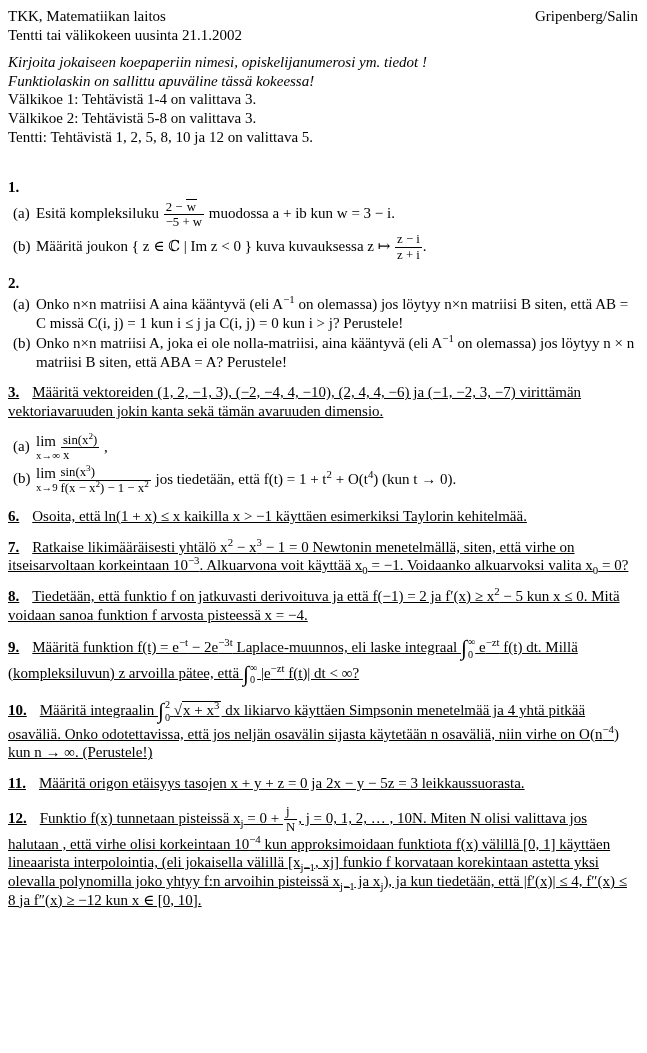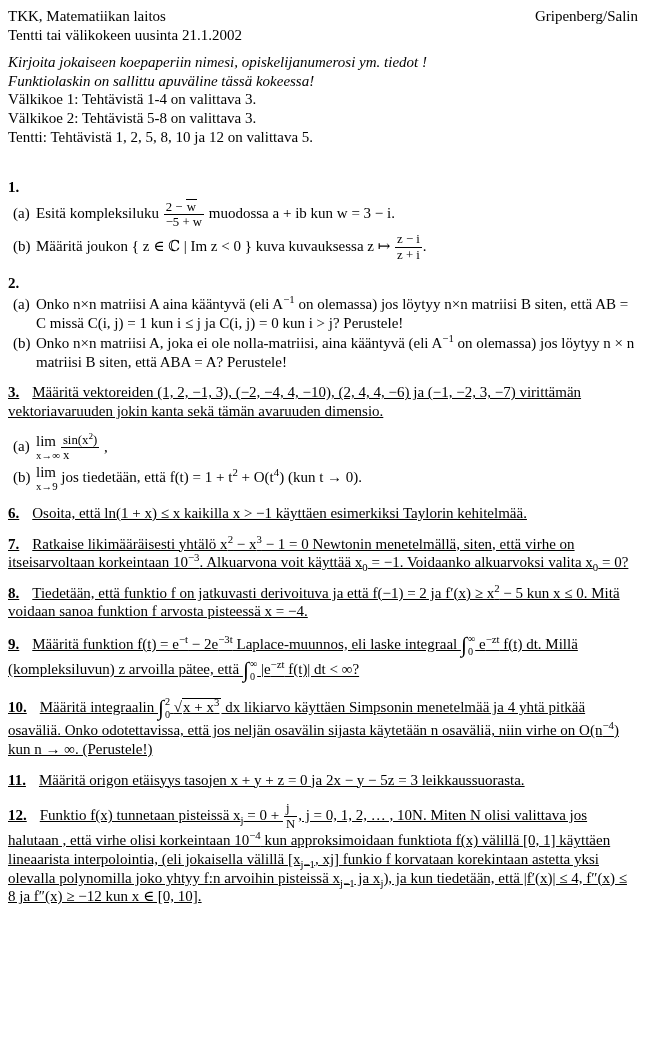--- a/index.html
+++ b/index.html
@@ -96,21 +96,21 @@
       <section class="problem">
         <p class="pline"><span class="pnum">3.</span>Määritä vektoreiden (1, 2, −1, 3), (−2, −4, 4, −10), (2, 4, 4, −6) ja (−1, −2, 3, −7) virittämän vektoriavaruuden jokin kanta sekä tämän avaruuden dimensio.</p>
       </section>
       <section class="problem">
         <div class="part">
           <span class="plabel">(a)</span>
           <span class="pbody"><span class="limit"><span class="lt">lim</span><span class="lb">x→∞</span></span><span class="frac"><span class="fn">sin(x<sup>2</sup>)</span><span class="fd">x</span></span> ,</span>
         </div>
         <div class="part">
           <span class="plabel">(b)</span>
-          <span class="pbody"><span class="limit"><span class="lt">lim</span><span class="lb">x→9</span></span> jos tiedetään, että f(t) = 1 + t<sup>2</sup> + O(t<sup>4</sup>) (kun t → 0).</span>
+          <span class="pbody"><span class="limit"><span class="lt">lim</span><span class="lb">x→9</span></span><span class="frac"><span class="fn">sin(x<sup>3</sup>)</span><span class="fd">f(x − x<sup>2</sup>) − 1 − x<sup>2</sup></span></span> jos tiedetään, että f(t) = 1 + t<sup>2</sup> + O(t<sup>4</sup>) (kun t → 0).</span>
         </div>
       </section>
       <section class="problem">
         <p class="pline"><span class="pnum">6.</span>Osoita, että ln(1 + x) ≤ x kaikilla x &gt; −1 käyttäen esimerkiksi Taylorin kehitelmää.</p>
       </section>
       <section class="problem">
         <p class="pline"><span class="pnum">7.</span>Ratkaise likimääräisesti yhtälö x<sup>2</sup> − x<sup>3</sup> − 1 = 0 Newtonin menetelmällä, siten, että virhe on itseisarvoltaan korkeintaan 10<sup>−3</sup>. Alkuarvona voit käyttää x<sub>0</sub> = −1. Voidaanko alkuarvoksi valita x<sub>0</sub> = 0?</p>
       </section>
       <section class="problem">
         <p class="pline"><span class="pnum">8.</span>Tiedetään, että funktio f on jatkuvasti derivoituva ja että f(−1) = 2 ja f′(x) ≥ x<sup>2</sup> − 5 kun x ≤ 0. Mitä voidaan sanoa funktion f arvosta pisteessä x = −4.</p>

